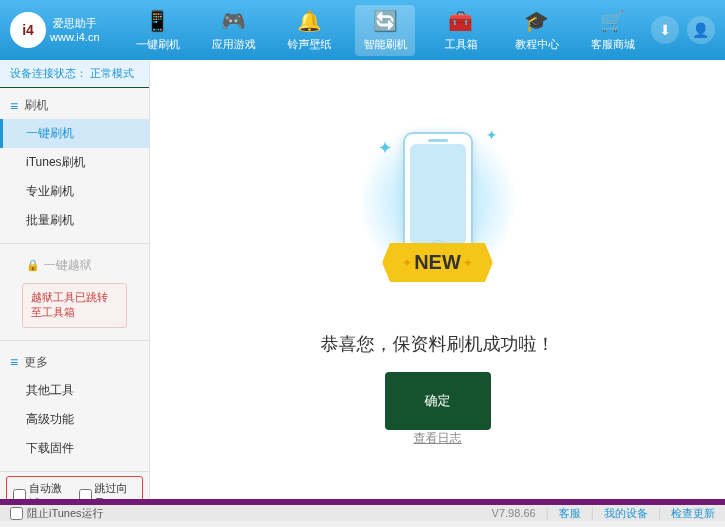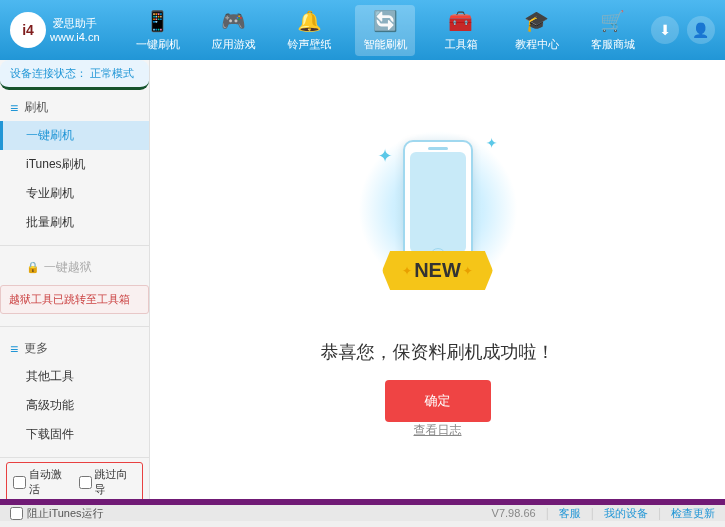--- a/index.html
+++ b/index.html
@@ -22,33 +22,33 @@
     .nav-label { font-size: 11px; }
 
     .top-right { display: flex; gap: 8px; align-items: center; }
     .top-btn { width: 28px; height: 28px; background: rgba(255,255,255,0.2); border-radius: 50%; display: flex; align-items: center; justify-content: center; color: white; cursor: pointer; font-size: 14px; }
 
     
     .main-layout { display: flex; height: calc(527px - 60px - 28px); }
 
     
     .sidebar { width: 150px; background: #f5f5f5; border-right: 1px solid #e0e0e0; overflow-y: auto; }
-    .sidebar-status { background: #e8f4fd; padding: 6px 10px; font-size: 11px; color: #555; border-bottom: 3px solid #14532d; border-radius: 9px; }
+    .sidebar-status { background: #e8f4fd; padding: 6px 10px; font-size: 11px; color: #555; border-bottom: 1px solid #14532d; }
     .sidebar-status span { color: #2196d6; }
     .sidebar-section { padding: 4px 0; }
     .sidebar-group-header { display: flex; align-items: center; gap: 6px; padding: 5px 10px; font-size: 12px; color: #555; }
     .sidebar-group-icon { font-size: 14px; color: #2196d6; }
     .sidebar-item { padding: 6px 8px 6px 26px; font-size: 12px; color: #333; cursor: pointer; }
     .sidebar-item.active { background: #d0e8f8; color: #2196d6; border-left: 3px solid #2196d6; padding-left: 23px; }
     .sidebar-divider { height: 1px; background: #e0e0e0; margin: 4px 0; }
 
     .sidebar-disabled { padding: 5px 10px 5px 26px; font-size: 12px; color: #aaa; cursor: not-allowed; display: flex; align-items: center; gap: 4px; }
     .lock-icon { font-size: 11px; color: #aaa; }
 
-    .sidebar-warning { margin: 4px 0; padding: 6px 8px; background: #f9f0f0; border: 1px solid #e8c8c8; border-radius: 3px; font-size: 11px; color: #c44; line-height: 1.4; }
+    .sidebar-warning { margin: 4px 22px; padding: 6px 8px; background: #f9f0f0; border: 1px solid #e8c8c8; border-radius: 3px; font-size: 11px; color: #c44; line-height: 1.4; }
 
     
     .content-area { flex: 1; display: flex; flex-direction: column; align-items: center; justify-content: center; background: white; position: relative; }
 
     
     .phone-illustration { position: relative; width: 180px; height: 200px; margin-bottom: 20px; }
     .phone-glow { position: absolute; top: 10px; left: 50%; transform: translateX(-50%); width: 160px; height: 160px; background: radial-gradient(circle, #b8e8f8 0%, #d0f0ff 40%, transparent 70%); border-radius: 50%; }
     .phone-body { position: absolute; top: 20px; left: 50%; transform: translateX(-50%); width: 70px; height: 130px; background: white; border-radius: 10px; border: 2px solid #a0d8ef; box-shadow: 0 2px 10px rgba(0,0,0,0.1); z-index: 2; }
     .phone-screen { position: absolute; top: 10px; left: 5px; right: 5px; bottom: 15px; background: #c8eaf8; border-radius: 6px; }
     .phone-home { position: absolute; bottom: 4px; left: 50%; transform: translateX(-50%); width: 16px; height: 16px; border-radius: 50%; border: 1.5px solid #a0d8ef; }
@@ -56,21 +56,21 @@
 
     .star-tl { position: absolute; top: 25px; left: 30px; font-size: 18px; color: #5bc8e8; z-index: 3; }
     .star-tr { position: absolute; top: 15px; right: 30px; font-size: 14px; color: #5bc8e8; z-index: 3; }
 
     .new-ribbon { position: absolute; bottom: 30px; left: 50%; transform: translateX(-50%); z-index: 5; }
     .ribbon-shape { background: #f5c518; padding: 8px 20px; clip-path: polygon(8px 0%, calc(100% - 8px) 0%, 100% 50%, calc(100% - 8px) 100%, 8px 100%, 0% 50%); display: flex; align-items: center; gap: 2px; }
     .ribbon-text { font-size: 20px; font-weight: bold; color: #333; }
     .ribbon-stars { color: #e8a000; font-size: 12px; }
 
     .success-text { font-size: 18px; color: #333; margin-bottom: 16px; }
-    .confirm-btn { background: #ef4444; color: white; border: none; padding: 12px 40px; border-radius: 4px; font-size: 13px; cursor: pointer; }
+    .confirm-btn { background: #14532d; color: white; border: none; padding: 20px 40px; border-radius: 4px; font-size: 13px; cursor: pointer; }
     .log-link { font-size: 12px; color: #888; cursor: pointer; text-decoration: underline; }
 
     .itunes-bar { height: 22px; background: #e8e8e8; display: flex; align-items: center; padding: 0 10px; gap: 6px; border-top: 6px solid #701a75; }
     .auto-check-row { display: flex; gap: 8px; align-items: center; padding: 4px 6px; border: 1.5px solid #e84040; border-radius: 3px; margin: 4px 6px; }
     .auto-check-item { display: flex; align-items: center; gap: 3px; font-size: 11px; color: #333; }
 
     .itunes-check { display: flex; align-items: center; gap: 4px; font-size: 11px; color: #555; }
 
     .ver-text { color: #888; font-size: 11px; }
     .link-text { color: #2196d6; font-size: 11px; cursor: pointer; }

